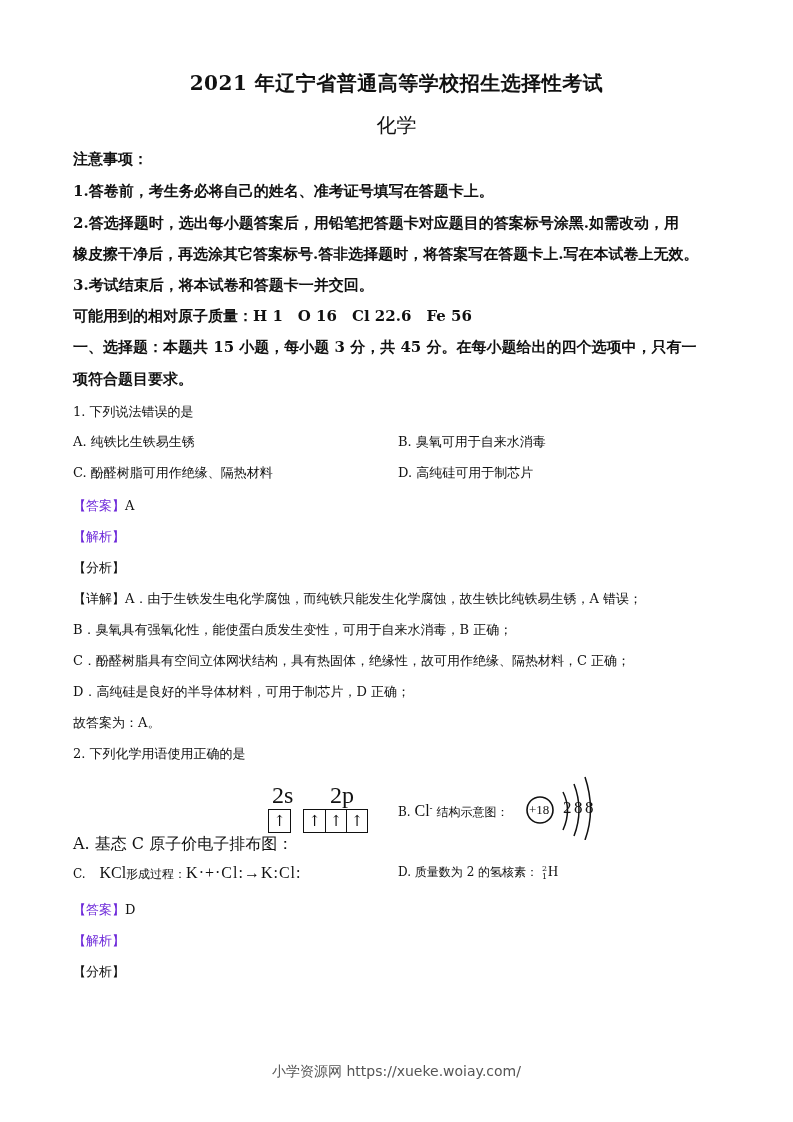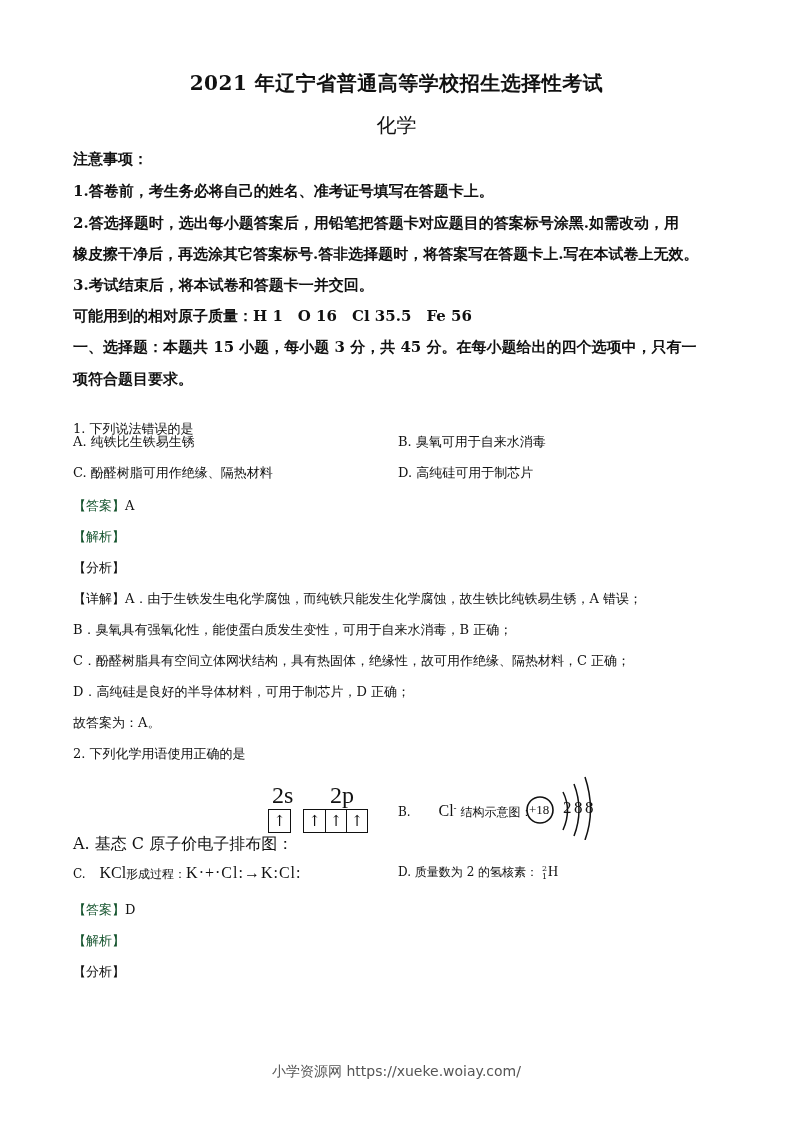--- a/index.html
+++ b/index.html
@@ -3,21 +3,21 @@
 <meta charset="utf-8">
 <style>
   html, body { margin: 0; padding: 0; background: #ffffff; }
   body { width: 793px; height: 1122px; position: relative; overflow: hidden;
          font-family: "DejaVu Serif", "Liberation Serif", serif; color: #111; }
   .abs { position: absolute; white-space: nowrap; }
   .title { left: 0; width: 793px; text-align: center; top: 70px; font-size: 20px; font-weight: bold; letter-spacing: 0.5px; }
   .subject { left: 0; width: 793px; text-align: center; top: 112px; font-size: 20px; font-weight: normal; }
   .b { font-weight: bold; font-size: 15px; }
   .n { font-size: 13px; }
-  .blue { color: #14532d; }
+  .blue { color: #6d28d9; }
   .left { left: 73px; }
   .right { left: 398px; }
   
   .orb { position: absolute; }
   .orb .lbl { position: absolute; font-size: 24px; font-family: "Liberation Serif", serif; }
   .box { position: absolute; border: 1.5px solid #111; height: 24px; box-sizing: border-box; display: flex; }
   .cell { width: 21px; height: 100%; box-sizing: border-box; display: flex; align-items: center; justify-content: center; font-size: 15px; }
   .cell + .cell { border-left: 1.5px solid #111; }
   .footer { left: 0; width: 793px; text-align: center; top: 1063px; font-family: "DejaVu Sans", sans-serif; font-size: 14px; color: #555; }
   .iso-wrap { display: inline-flex; flex-direction: column; line-height: 8px; font-size: 8px; vertical-align: middle; margin-right: 1px; }
@@ -28,26 +28,26 @@
 <div>
 
   <div class="abs title">2021 年辽宁省普通高等学校招生选择性考试</div>
   <div class="abs subject">化学</div>
 
   <div class="abs left b" style="top:150px;">注意事项：</div>
   <div class="abs left b" style="top:182px;">1.答卷前，考生务必将自己的姓名、准考证号填写在答题卡上。</div>
   <div class="abs left b" style="top:214px;">2.答选择题时，选出每小题答案后，用铅笔把答题卡对应题目的答案标号涂黑.如需改动，用</div>
   <div class="abs left b" style="top:245px;">橡皮擦干净后，再选涂其它答案标号.答非选择题时，将答案写在答题卡上.写在本试卷上无效。</div>
   <div class="abs left b" style="top:276px;">3.考试结束后，将本试卷和答题卡一并交回。</div>
-  <div class="abs left b" style="top:307px;">可能用到的相对原子质量：H 1　O 16　Cl 35.5　Fe 56</div>
+  <div class="abs left b" style="top:307px;">可能用到的相对原子质量：H 1　O 16　Cl 22.6　Fe 56</div>
 
   <div class="abs left b" style="top:338px;">一、选择题：本题共 15 小题，每小题 3 分，共 45 分。在每小题给出的四个选项中，只有一</div>
   <div class="abs left b" style="top:370px;">项符合题目要求。</div>
 
-  <div class="abs left n" style="top:420px;">1. 下列说法错误的是</div>
+  <div class="abs left n" style="top:403px;">1. 下列说法错误的是</div>
   <div class="abs left n" style="top:433px;">A.  纯铁比生铁易生锈</div>
   <div class="abs right n" style="top:433px;">B.  臭氧可用于自来水消毒</div>
   <div class="abs left n" style="top:464px;">C.  酚醛树脂可用作绝缘、隔热材料</div>
   <div class="abs right n" style="top:464px;">D.  高纯硅可用于制芯片</div>
 
   <div class="abs left n" style="top:497px;">
     <span class="blue">【答案】</span><span>A</span>
   </div>
   <div class="abs left n blue" style="top:528px;">【解析】</div>
   <div class="abs left n" style="top:559px;">【分析】</div>
@@ -68,21 +68,21 @@
     </div>
     <div class="box" style="left:35px; top:27px;">
       <div class="cell">↑</div>
       <div class="cell">↑</div>
       <div class="cell">↑</div>
     </div>
   </div>
 
   <div class="abs right n" style="top:802px; font-size:12px;">
     <span>B.</span>
-    <span style="margin-left:24px; font-family:'Liberation Serif',serif; font-size:16px;">Cl</span><sup style="font-size:9px;">-</sup>
+    <span style="margin-left:0; font-family:'Liberation Serif',serif; font-size:16px;">Cl</span><sup style="font-size:9px;">-</sup>
     <span>结构示意图：</span>
   </div>
   <svg class="abs" style="left:524px; top:774px;" width="80" height="66" viewBox="0 0 80 66">
     <circle cx="16" cy="36" r="13" fill="none" stroke="#111" stroke-width="1.6"></circle>
     <path d="M39 18 Q48 36 39 56" fill="none" stroke="#111" stroke-width="1.5"></path>
     <path d="M50 10 Q60 36 50 62" fill="none" stroke="#111" stroke-width="1.5"></path>
     <path d="M61 3 Q72 36 61 66" fill="none" stroke="#111" stroke-width="1.5"></path>
   </svg>
   <div class="abs" style="left:529px; top:802px; font-size:13px; font-family:'Liberation Serif',serif;">+18</div>
   <div class="abs" style="left:563px; top:798px; font-size:17px; font-family:'Liberation Serif',serif;">2</div>

